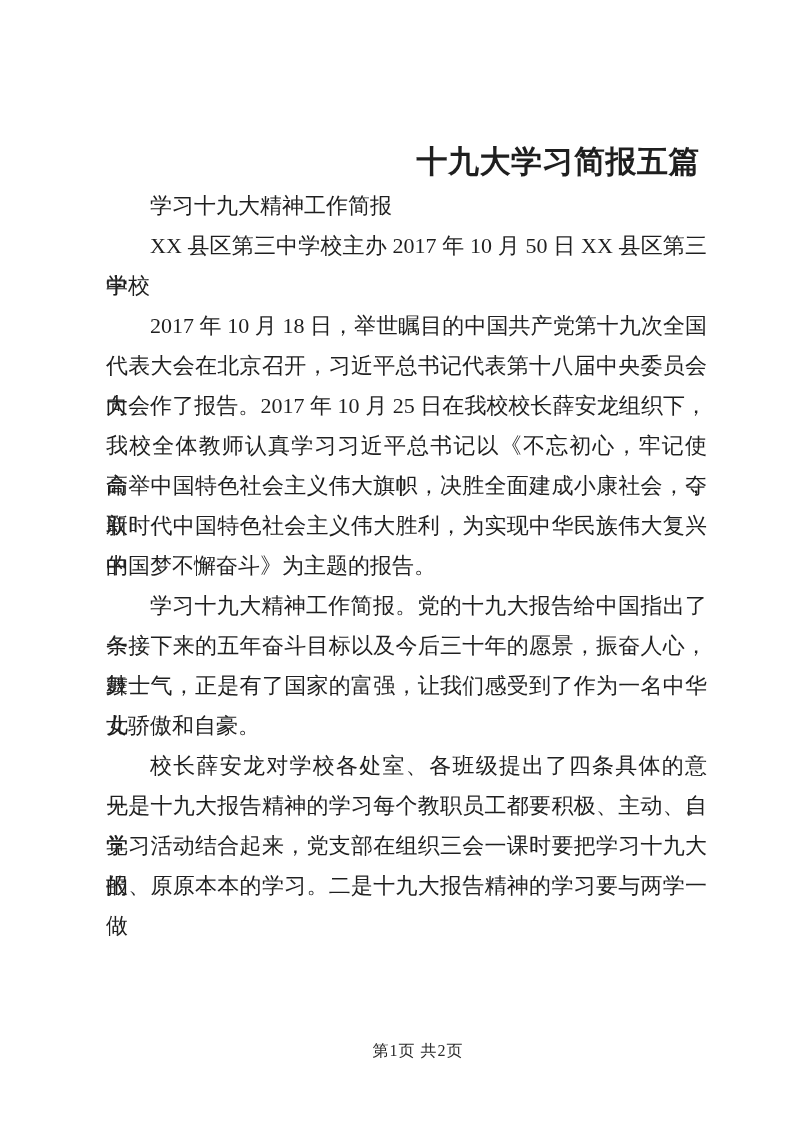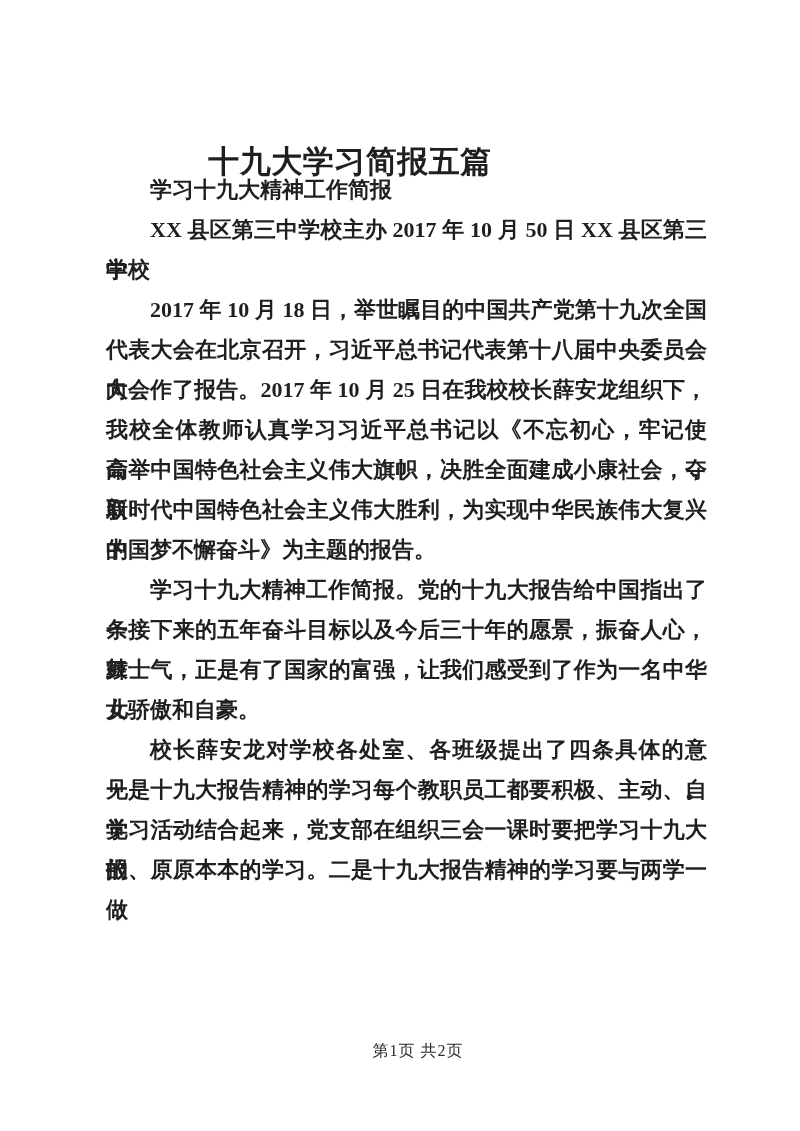--- a/index.html
+++ b/index.html
@@ -14,33 +14,32 @@
     background: #ffffff;
     overflow: hidden;
     font-family: "Liberation Serif", "DejaVu Serif", serif;
     color: #1f1f1f;
   }
   .doc-title {
     position: absolute;
     top: 138px;
     left: 0;
     width: 700px;
-    text-align: center;
+    text-align: right;
     font-size: 31px;
     font-weight: bold;
     line-height: 48px;
     letter-spacing: 0.5px;
     white-space: nowrap;
   }
   .doc-body {
     position: absolute;
-    top: 170px;
+    top: 186px;
     left: 106px;
     width: 601px;
-    font-weight: bold;
   }
   .line {
     font-size: 22px;
     line-height: 40px;
     height: 40px;
     text-align: left;
     white-space: nowrap;
   }
   .line.justify {
     white-space: normal;

